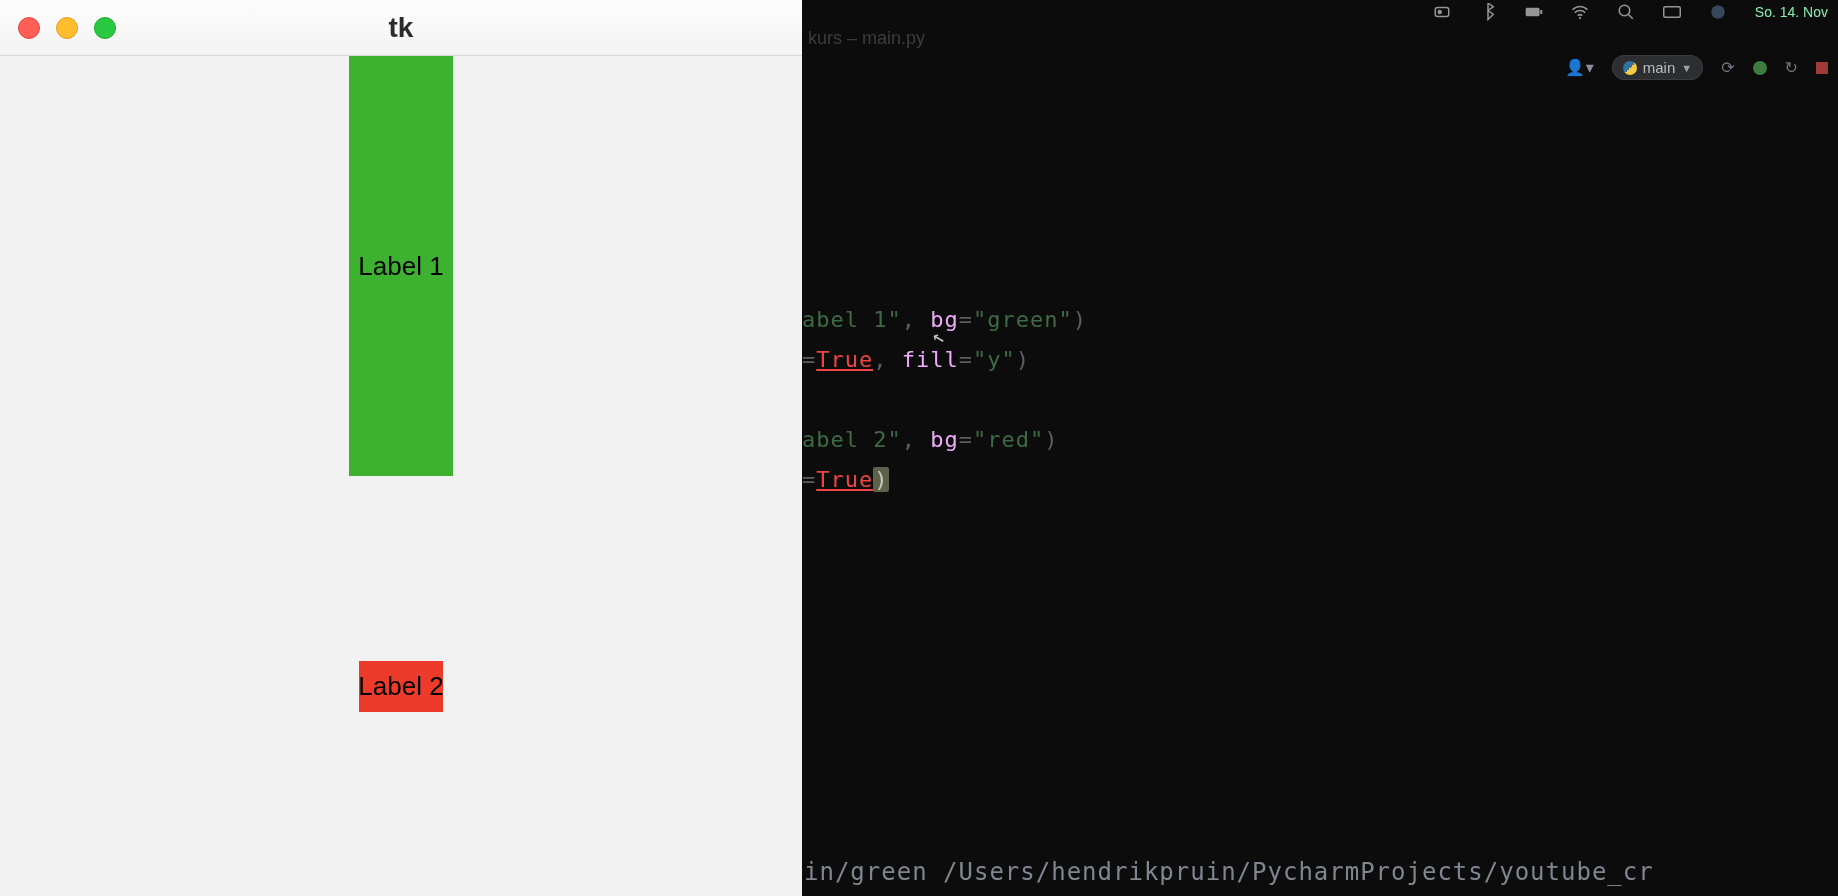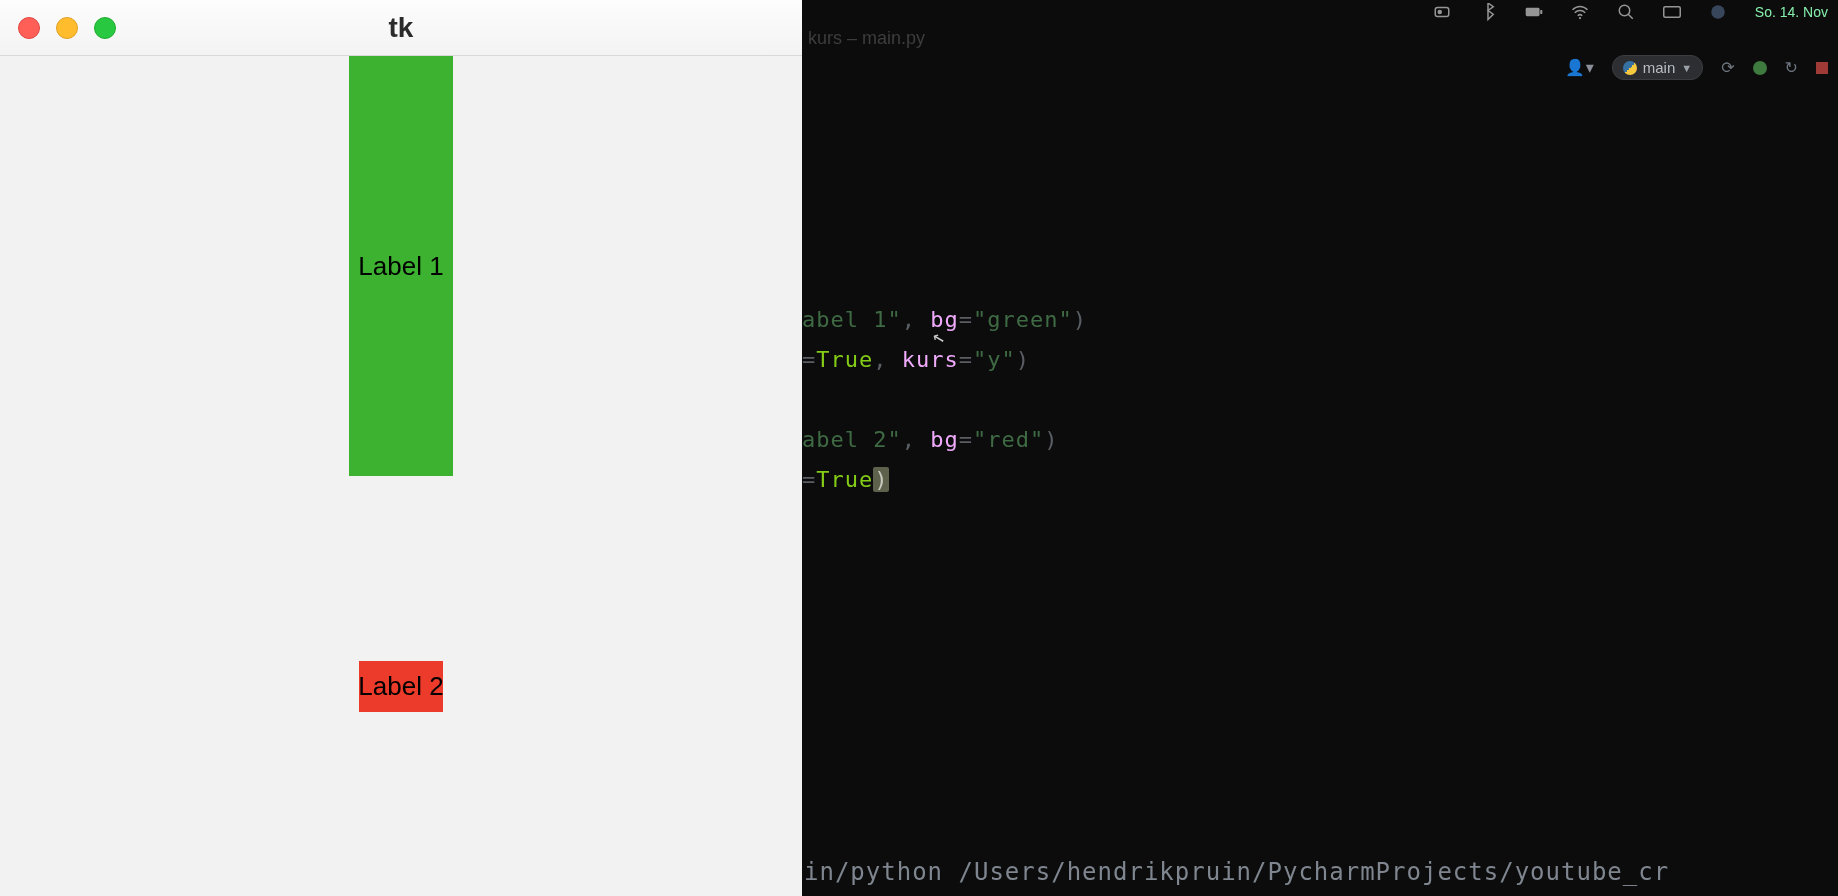--- a/index.html
+++ b/index.html
@@ -174,21 +174,21 @@
       left: 0;
       right: 0;
       font-size: 22px;
       line-height: 40px;
       color: #444;
       white-space: pre;
       letter-spacing: 1px;
     }
     .tok-str   { color: #3f6b44; }
     .tok-kw    { color: #f0abfc; }
-    .tok-bool  { color: #84cc16; }
+    .tok-bool  { color: #ef4444; text-decoration: underline; }
     .tok-punc  { color: #5a5f66; }
     .caret-paren {
       background: #5e614c;
       color: #c7cabc;
       padding: 0 1px;
       border-radius: 2px;
     }
     
     .cursor-arrow {
       position: absolute;
@@ -274,21 +274,21 @@
       <span>main</span>
       <span class="chev">▼</span>
     </div>
     <span class="run-refresh">⟳</span>
     <span class="run-dot run-green"></span>
     <span class="run-refresh">↻</span>
     <span class="run-red"></span>
   </div>
 
   <div class="code-area"><span class="tok-str">abel 1"</span><span class="tok-punc">, </span><span class="tok-kw">bg</span><span class="tok-punc">=</span><span class="tok-str">"green"</span><span class="tok-punc">)</span>
-<span class="tok-punc">=</span><span class="tok-bool">True</span><span class="tok-punc">, </span><span class="tok-kw">kurs</span><span class="tok-punc">=</span><span class="tok-str">"y"</span><span class="tok-punc">)</span>
+<span class="tok-punc">=</span><span class="tok-bool">True</span><span class="tok-punc">, </span><span class="tok-kw">fill</span><span class="tok-punc">=</span><span class="tok-str">"y"</span><span class="tok-punc">)</span>
 
 <span class="tok-str">abel 2"</span><span class="tok-punc">, </span><span class="tok-kw">bg</span><span class="tok-punc">=</span><span class="tok-str">"red"</span><span class="tok-punc">)</span>
 <span class="tok-punc">=</span><span class="tok-bool">True</span><span class="caret-paren">)</span></div>
 
   <div class="cursor-arrow">↖</div>
 
-  <div class="terminal-line">in/python  /Users/hendrikpruin/PycharmProjects/youtube_cr</div>
+  <div class="terminal-line">in/green  /Users/hendrikpruin/PycharmProjects/youtube_cr</div>
 </div>
 
 </body></html>

